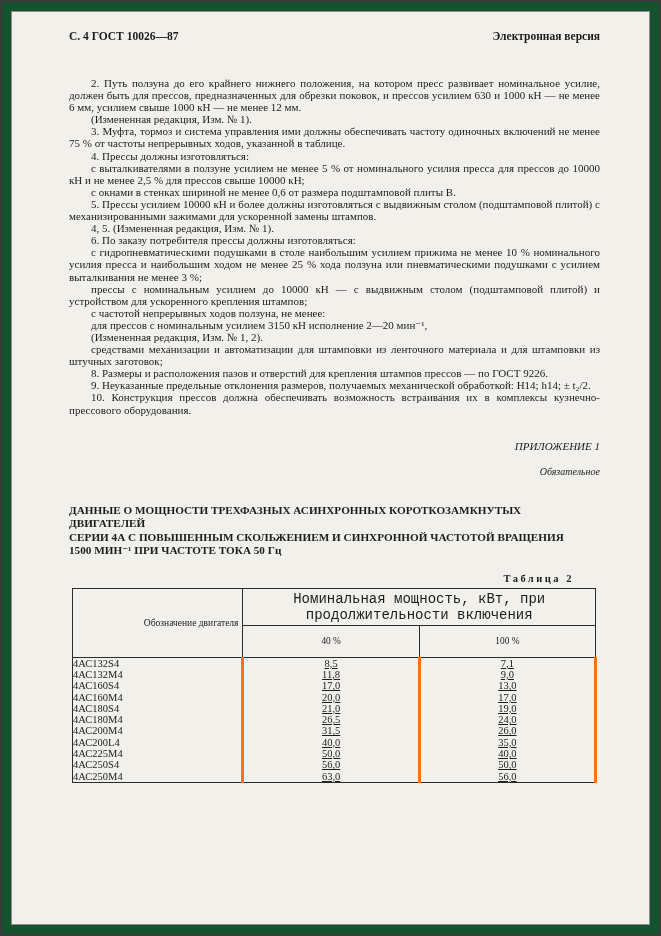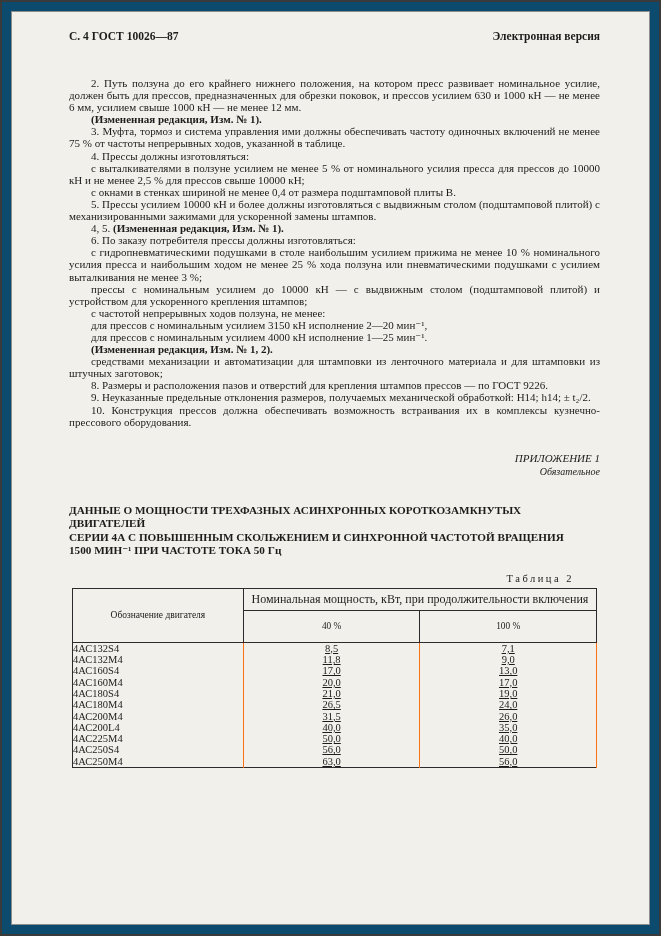--- a/index.html
+++ b/index.html
@@ -7,84 +7,85 @@
   body {
     width: 661px; height: 936px;
     background: #9e9e9e;
     font-family: "Liberation Serif", "DejaVu Serif", serif;
     color: #1c1c1c;
     position: relative;
     overflow: hidden;
   }
   .scan {
     position: absolute; inset: 0;
-    background: #0c4a6e;
+    background: #14532d;
     border: 2px solid #3a3a3a;
   }
   .page {
     position: absolute; left: 9px; top: 9px; right: 9px; bottom: 9px;
     background: #f2f0ea;
     border: 1px solid #8d8d8d;
     padding: 18px 49px 0 57px;
   }
   .hdr {
     display: flex; justify-content: space-between;
     font-weight: bold; font-size: 11.5px;
   }
   .body-text {
     margin-top: 35px;
     font-size: 11px; line-height: 12.1px;
     text-align: justify;
   }
   .para { text-indent: 22px; }
-  .bold { font-weight: bold; }
+  .bold { font-weight: normal; }
   .appendix {
     margin-top: 24px;
     text-align: right;
     font-style: italic;
     font-size: 11px; line-height: 13px;
   }
-  .appendix .sub { font-size: 10px; }
+  .appendix .sub { font-size: 10px; margin-top: 12px; }
   .doc-title {
     margin-top: 26px;
     text-align: left;
     font-weight: bold;
     font-size: 11.2px; line-height: 13.5px;
   }
   .table-caption {
     margin-top: 15px;
     text-align: right;
     padding-right: 26px;
     font-size: 10.5px;
     letter-spacing: 2.5px;
+    font-weight: bold;
   }
   table.gost {
     width: calc(100% - 6px);
     margin: 4px auto 0;
     border-collapse: collapse;
     border: 1px solid #2b2b2b;
     font-size: 10.5px;
     font-weight: normal;
   }
   table.gost th {
     border: 1px solid #2b2b2b;
     font-weight: normal;
     padding: 2px 4px;
   }
   th.designation {
     font-size: 9.5px;
-    text-align: center;
+    text-align: right;
     padding-left: 18px;
     width: 32.6%;
   }
-  th.span-power { font-size: 12px; height: 22px; }
+  th.span-power { font-size: 14px; height: 22px; font-family: Liberation Mono, monospace; }
   th.pct { font-size: 9.3px; height: 32px; width: 33.7%; }
   table.gost td {
     border-left: 1px solid #2b2b2b;
-    border-right: 1px solid #f97316;
+    border-right: 3px solid #f97316;
     border-top: none; border-bottom: none;
     padding: 0;
     height: 11.3px;
     line-height: 11.3px;
   }
   td.c-designation { padding-left: 38px; }
   td.c-num { text-align: center; text-decoration: underline; }
 </style>
 </head>
 <body>
@@ -96,29 +97,28 @@
       <span>С. 4 ГОСТ 10026—87</span>
       <span>Электронная версия</span>
     </div>
 
     <div class="body-text">
         <div class="para"><span>2. Путь ползуна до его крайнего нижнего положения, на котором пресс развивает номинальное усилие, должен быть для прессов, предназначенных для обрезки поковок, и прессов усилием 630 и 1000 кН — не менее 6 мм, усилием свыше 1000 кН — не менее 12 мм.</span></div>
         <div class="para"><span class="bold">(Измененная редакция, Изм. № 1).</span></div>
         <div class="para"><span>3. Муфта, тормоз и система управления ими должны обеспечивать частоту одиночных включений не менее 75 % от частоты непрерывных ходов, указанной в таблице.</span></div>
         <div class="para"><span>4. Прессы должны изготовляться:</span></div>
         <div class="para"><span>с выталкивателями в ползуне усилием не менее 5 % от номинального усилия пресса для прессов до 10000 кН и не менее 2,5 % для прессов свыше 10000 кН;</span></div>
-        <div class="para"><span>с окнами в стенках шириной не менее 0,4 от размера подштамповой плиты В.</span></div>
+        <div class="para"><span>с окнами в стенках шириной не менее 0,6 от размера подштамповой плиты В.</span></div>
         <div class="para"><span>5. Прессы усилием 10000 кН и более должны изготовляться с выдвижным столом (подштамповой плитой) с механизированными зажимами для ускоренной замены штампов.</span></div>
         <div class="para"><span>4, 5. </span><span class="bold">(Измененная редакция, Изм. № 1).</span></div>
         <div class="para"><span>6. По заказу потребителя прессы должны изготовляться:</span></div>
         <div class="para"><span>с гидропневматическими подушками в столе наибольшим усилием прижима не менее 10 % номинального усилия пресса и наибольшим ходом не менее 25 % хода ползуна или пневматическими подушками с усилием выталкивания не менее 3 %;</span></div>
         <div class="para"><span>прессы с номинальным усилием до 10000 кН — с выдвижным столом (подштамповой плитой) и устройством для ускоренного крепления штампов;</span></div>
         <div class="para"><span>с частотой непрерывных ходов ползуна, не менее:</span></div>
         <div class="para"><span>для прессов с номинальным усилием 3150 кН исполнение 2—20 мин⁻¹,</span></div>
-        <div class="para"><span>для прессов с номинальным усилием 4000 кН исполнение 1—25 мин⁻¹.</span></div>
         <div class="para"><span class="bold">(Измененная редакция, Изм. № 1, 2).</span></div>
         <div class="para"><span>средствами механизации и автоматизации для штамповки из ленточного материала и для штамповки из штучных заготовок;</span></div>
         <div class="para"><span>8. Размеры и расположения пазов и отверстий для крепления штампов прессов — по ГОСТ 9226.</span></div>
         <div class="para"><span>9. Неуказанные предельные отклонения размеров, получаемых механической обработкой: Н14; h14; ± t₂/2.</span></div>
         <div class="para"><span>10. Конструкция прессов должна обеспечивать возможность встраивания их в комплексы кузнечно-прессового оборудования.</span></div>
       </div>
 
     <div class="appendix">
       <div>ПРИЛОЖЕНИЕ 1</div>
       <div class="sub">Обязательное</div>

